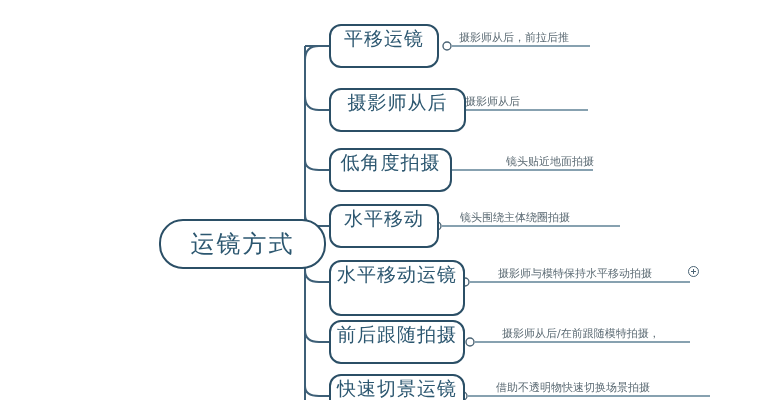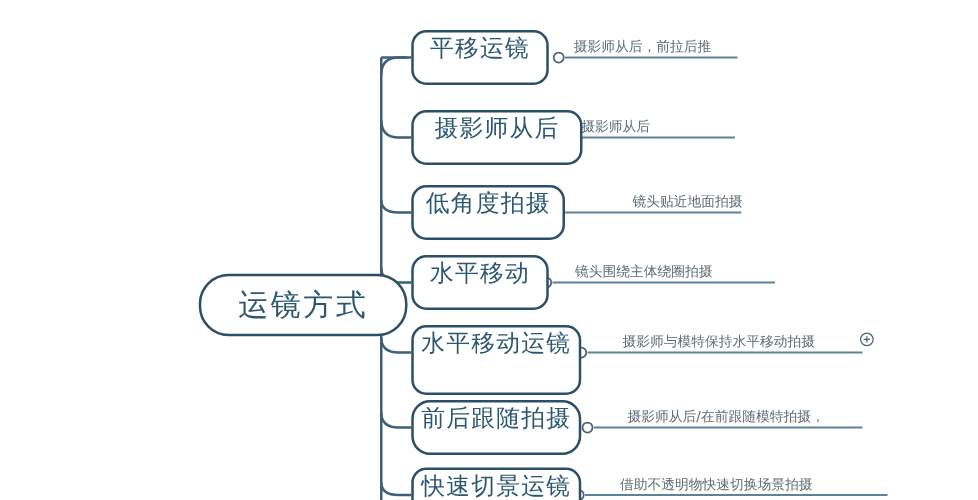--- a/index.html
+++ b/index.html
@@ -186,21 +186,21 @@
   </div>
 
   <div class="node" style="left:329px; top:260px; width:136px; height:56px;">
     <span class="node-label">水平移动运镜</span>
   </div>
   <div class="annot" style="left:494px; top:254px; height:28px;">
     <span class="annot-text">摄影师与模特保持水平移动拍摄</span>
   </div>
   <div class="expand-icon" style="left:688px; top:266px;"></div>
 
-  <div class="node" style="left:329px; top:320px; width:136px; height:44px;border-radius:15px;">
+  <div class="node" style="left:329px; top:320px; width:136px; height:44px;">
     <span class="node-label">前后跟随拍摄</span>
   </div>
   <div class="annot" style="left:498px; top:314px; height:28px;">
     <span class="annot-text">摄影师从后/在前跟随模特拍摄，</span>
   </div>
 
   <div class="node" style="left:329px; top:374px; width:136px; height:44px;">
     <span class="node-label">快速切景运镜</span>
   </div>
   <div class="annot" style="left:492px; top:368px; height:28px;justify-content:flex-end;">

